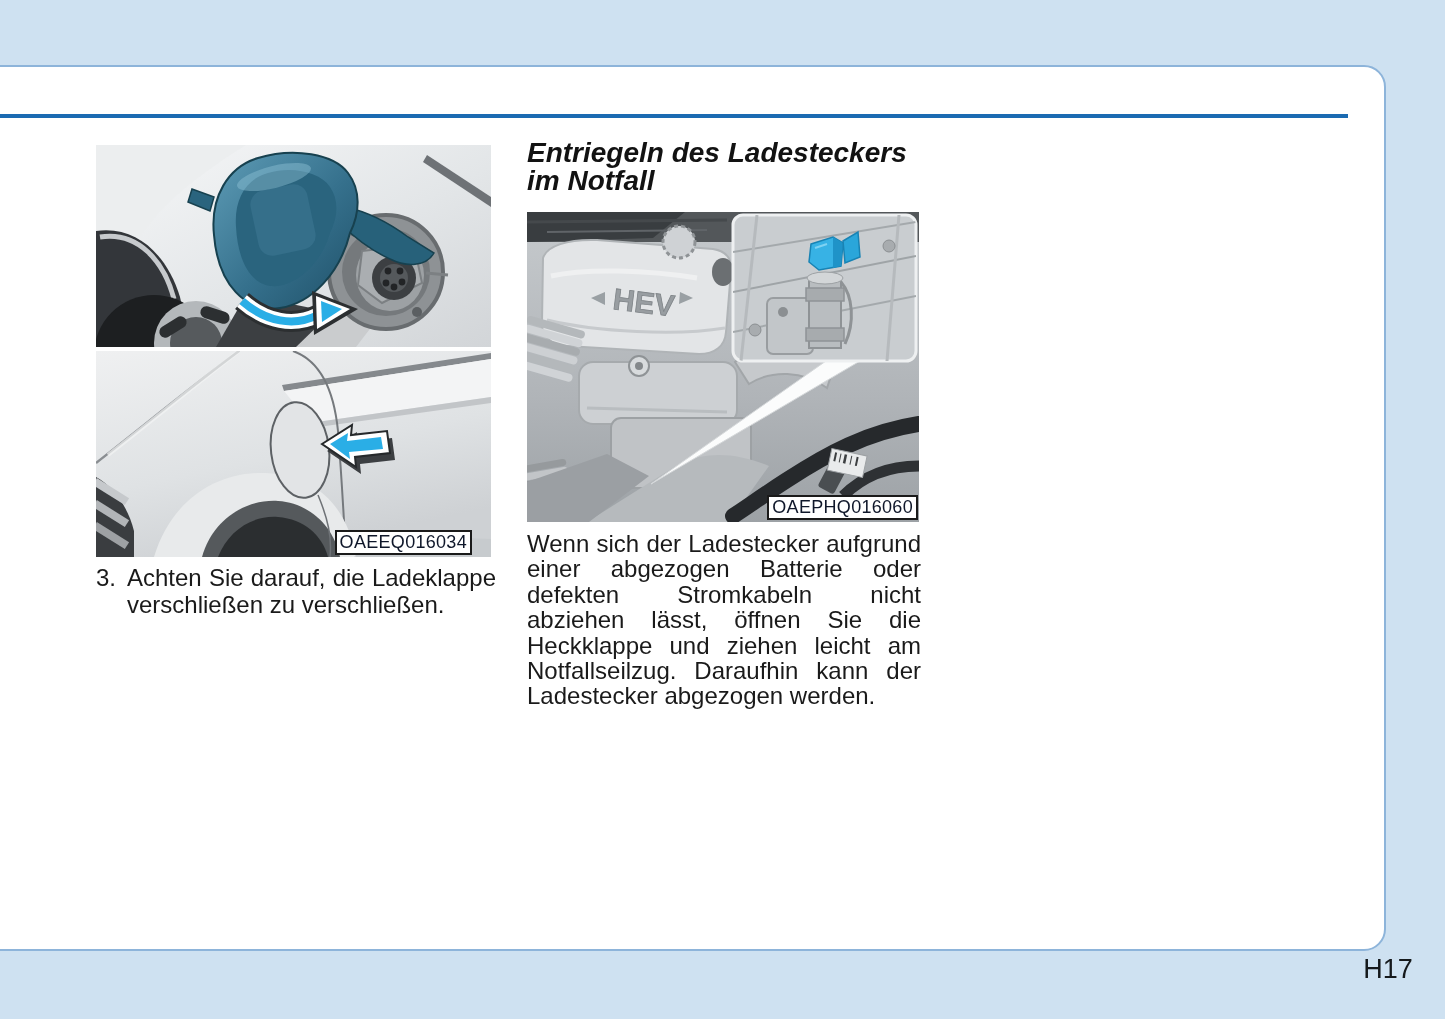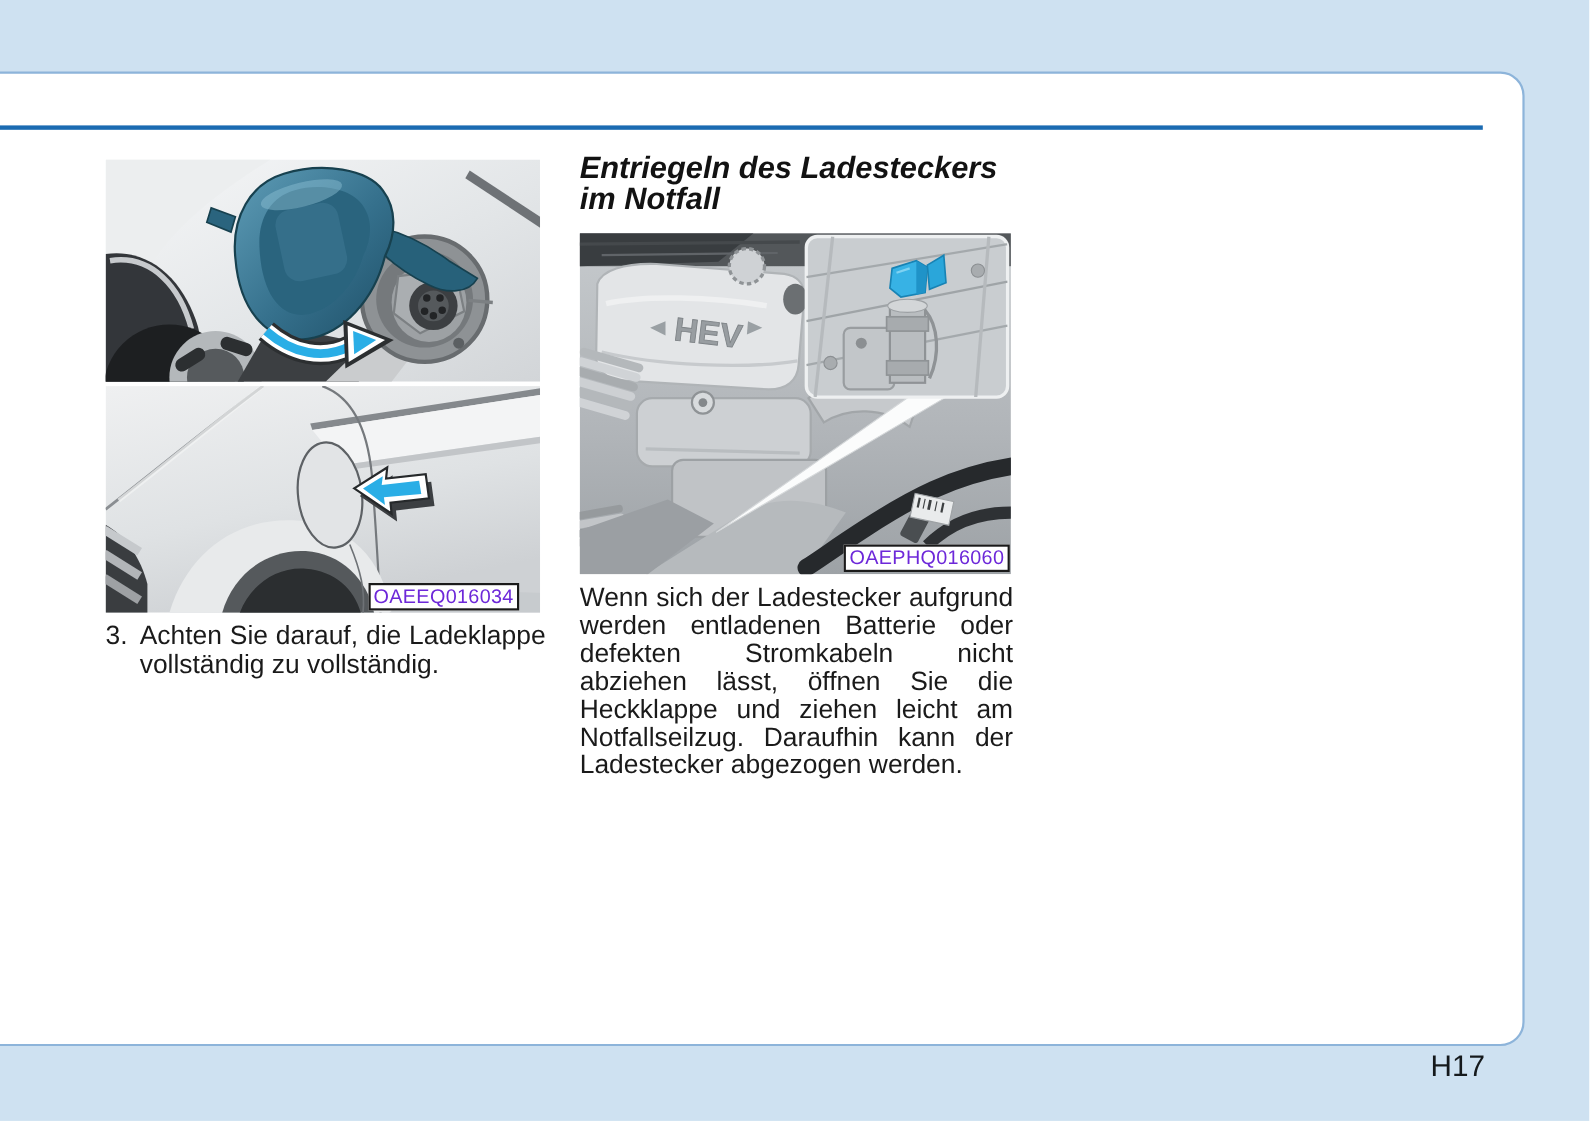--- a/index.html
+++ b/index.html
@@ -4,31 +4,31 @@
 <style>
   html,body{margin:0;padding:0;}
   body{font-family:"Liberation Sans","DejaVu Sans",sans-serif;}
   .canvas{position:relative;width:1445px;height:1019px;background:#cee1f1;overflow:hidden;}
   .page{position:absolute;left:-6px;top:65px;width:1392px;height:886px;box-sizing:border-box;
         background:#ffffff;border:2px solid #8db4da;border-radius:0 22px 22px 0;}
   .header-rule{position:absolute;left:0;top:114px;width:1348px;height:4px;background:#1b6bb2;}
   .figure{position:absolute;}
   .photo{display:block;}
   .fig-label{position:absolute;right:1px;bottom:2px;background:#ffffff;border:2px solid #1a1a1a;
-             padding:0 3px;font-size:18px;line-height:21px;color:#6d28d9;letter-spacing:0.3px;}
+             padding:0 3px;font-size:18px;line-height:21px;color:#0f172a;letter-spacing:0.3px;}
   .step{position:absolute;left:96px;top:564px;width:402px;display:flex;
         font-size:24px;line-height:27px;color:#1a1a1a;}
   .step-num{width:24px;flex:0 0 24px;}
   .step-text{margin-left:7px;width:369px;text-align:justify;}
   .heading{position:absolute;left:527px;top:139px;width:400px;margin:0;
            font-size:28px;line-height:28px;font-weight:bold;font-style:italic;color:#121212;}
   .para{position:absolute;left:527px;top:531px;width:394px;margin:0;
         font-size:24px;line-height:25.4px;color:#1a1a1a;text-align:justify;}
-  .page-number{position:absolute;left:1280px;top:954px;width:70px;font-size:27px;
-               color:#15191c;text-align:right;}
+  .page-number{position:absolute;left:1353px;top:954px;width:70px;font-size:27px;
+               color:#15191c;text-align:center;}
 </style>
 </head>
 <body>
 
 <div class="canvas">
 
   <div class="page"></div>
   <div class="header-rule"></div>
 
   <div class="figure" style="left:96px;top:145px;width:395px;height:202px;">
@@ -133,21 +133,21 @@
         <polygon points="226,93 256,74 255,84 291,80 294,102 259,106 260,116" fill="#ffffff" stroke="#26292b" stroke-width="2"></polygon>
         <polygon points="234,93 252,82 251,90 285,86 287,98 253,101 254,108" fill="#2aaee6"></polygon>
       </g>
       <path d="M258,206 L395,206 L395,188 L278,184 Z" fill="#c3c6c9" opacity="0.6"></path>
     </svg>
     <div class="fig-label">OAEEQ016034</div>
   </div>
 
   <div class="step">
     <span class="step-num">3.</span>
-    <span class="step-text">Achten Sie darauf, die Ladeklappe vollständig zu vollständig.</span>
+    <span class="step-text">Achten Sie darauf, die Ladeklappe verschließen zu verschließen.</span>
   </div>
 
   <h2 class="heading">Entriegeln des Ladesteckers im Notfall</h2>
 
   <div class="figure" style="left:527px;top:212px;width:392px;height:310px;">
     <svg class="photo" width="392" height="310" viewBox="0 0 392 310">
       <defs>
         <linearGradient id="p3bg" x1="0" y1="0" x2="0" y2="1">
           <stop offset="0" stop-color="#c6cacd"></stop>
             <stop offset="0.6" stop-color="#b0b4b8"></stop>
@@ -241,17 +241,17 @@
             <polygon points="306,25 316,31 314,54 306,56" fill="#1f93c8"></polygon>
             <polygon points="316,29 331,20 333,45 318,51" fill="#2aa6da" stroke="#1883b4" stroke-width="1.5"></polygon>
             <line x1="288" y1="36" x2="300" y2="32" stroke="#7fd2f2" stroke-width="2"></line>
           </g>
         </g>
       </g>
     </svg>
     <div class="fig-label">OAEPHQ016060</div>
   </div>
 
-  <p class="para">Wenn sich der Ladestecker aufgrund werden entladenen Batterie oder defekten Stromkabeln nicht abziehen lässt, öffnen Sie die Heckklappe und ziehen leicht am Notfallseilzug. Daraufhin kann der Ladestecker abgezogen werden.</p>
+  <p class="para">Wenn sich der Ladestecker aufgrund einer abgezogen Batterie oder defekten Stromkabeln nicht abziehen lässt, öffnen Sie die Heckklappe und ziehen leicht am Notfallseilzug. Daraufhin kann der Ladestecker abgezogen werden.</p>
 
   <div class="page-number">H17</div>
 
 </div>
 
 </body></html>

